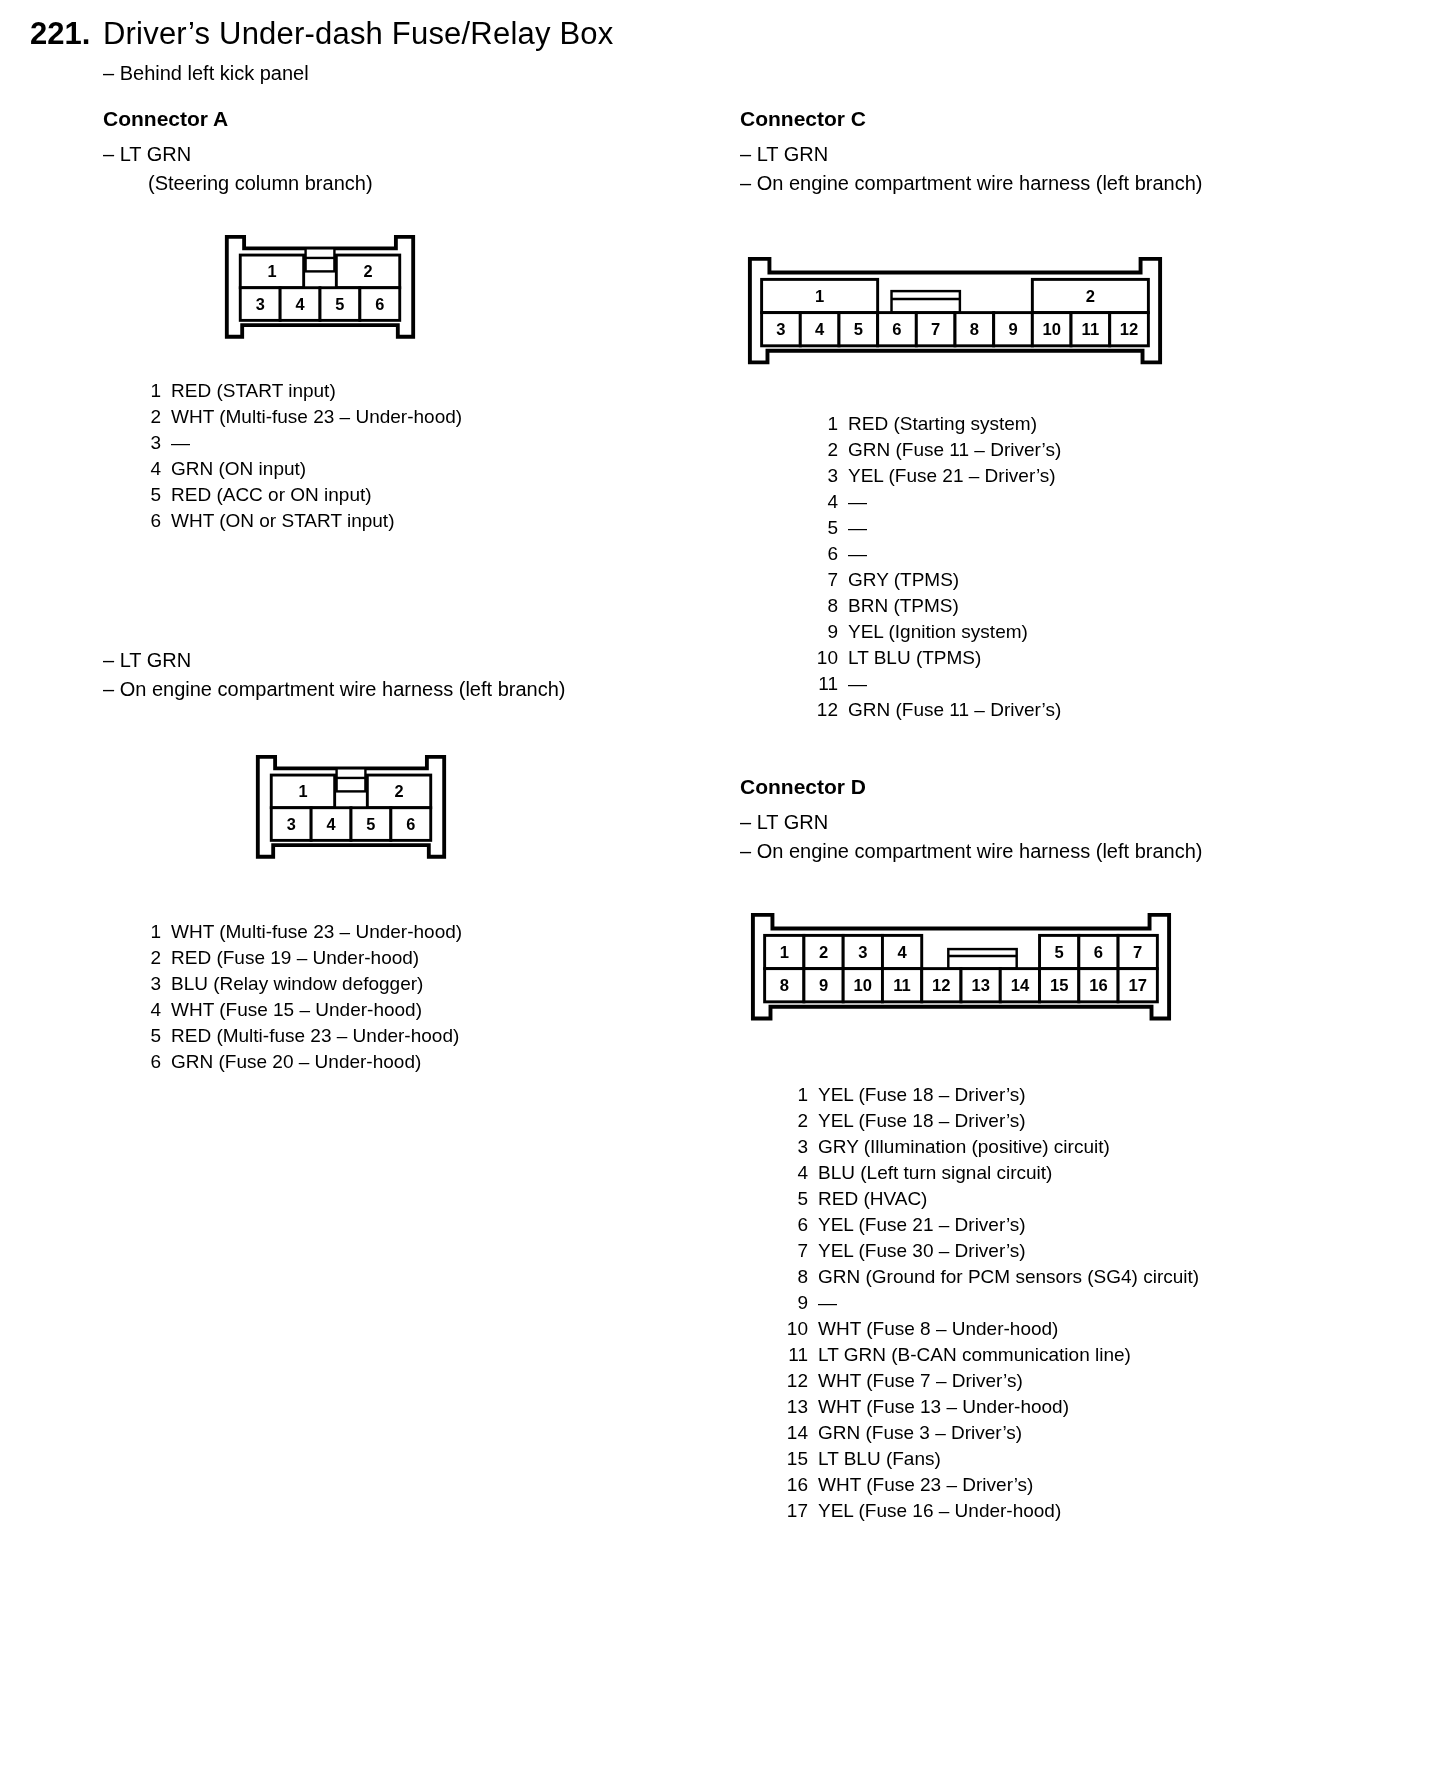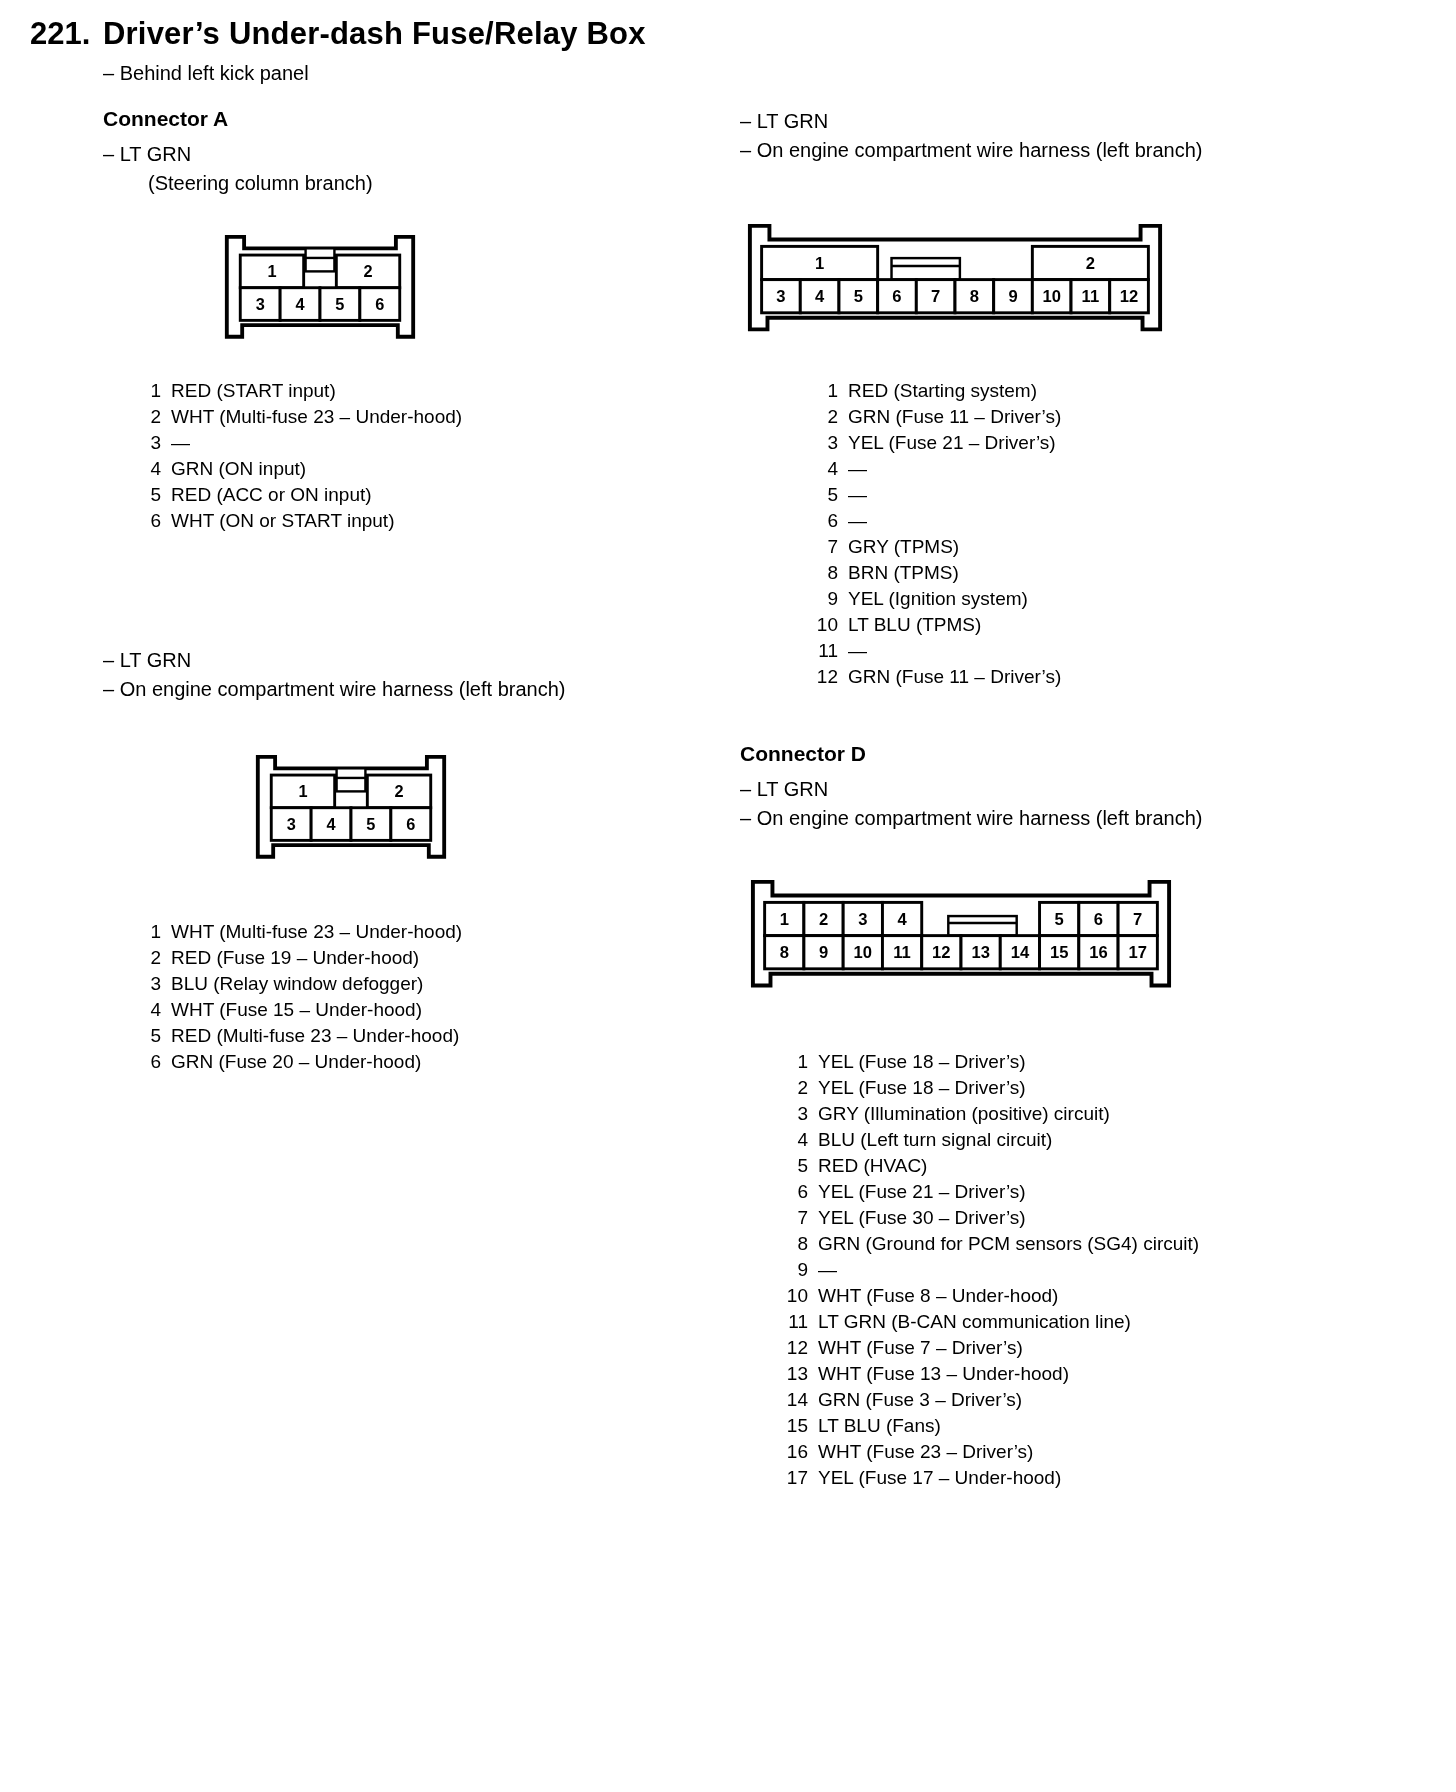--- a/index.html
+++ b/index.html
@@ -8,21 +8,21 @@
     width: 1456px;
     min-height: 1792px;
     color: #000;
     font-family: "Liberation Sans", sans-serif;
     -webkit-font-smoothing: antialiased;
   }
   .page { padding: 16px 30px 40px 30px; }
 
   .title-row { display: flex; align-items: baseline; }
   .sec-num { width: 73px; flex-shrink: 0; font-size: 31px; font-weight: bold; }
-  .page-title { font-size: 31px; font-weight: bold; letter-spacing: 0.2px; }
+  .page-title { font-size: 31px; font-weight: normal; letter-spacing: 0.2px; }
   .subtitle { margin: 10px 0 0 73px; font-size: 20px; }
 
   .columns { display: flex; margin-top: 22px; }
   .col-left  { width: 610px; flex-shrink: 0; padding-left: 73px; }
   .col-right { flex: 1; padding-left: 100px; }
 
   section.connector { }
   .conn-title { font-size: 21px; font-weight: bold; margin-bottom: 9px; }
   .note { font-size: 20px; line-height: 29px; }
   .note.indent { padding-left: 45px; }
@@ -161,20 +161,21 @@
             </div>
             <div class="pin-row">
               <span class="pin-num">6</span>
               <span class="pin-desc">GRN (Fuse 20 – Under-hood)</span>
             </div>
           </div>
   </section>
       </div>
     <div class="col-right" id="col-right">
         <section class="connector c-c">
+    <h2 class="conn-title">Connector C</h2>
     <div class="notes">
             <div class="note">– LT GRN</div>
             <div class="note">– On engine compartment wire harness (left branch)</div>
           </div>
     <div class="diagram"><svg viewBox="0 0 430 118" width="420">
               <path d="M 5,5 H 25 V 19 H 405 V 5 H 425 V 111 H 407 V 99 H 23 V 111 H 5 Z" class="outline"></path>
               <rect x="150" y="38" width="70" height="22" class="latch"></rect>
               <line x1="150" x2="220" y1="46" y2="46" class="latch"></line>
               <rect x="17" y="26" width="118.80000000000001" height="34" class="cell"></rect>
               <text x="76.4" y="49" class="cellnum">1</text>
@@ -357,20 +358,20 @@
             <div class="pin-row">
               <span class="pin-num">15</span>
               <span class="pin-desc">LT BLU (Fans)</span>
             </div>
             <div class="pin-row">
               <span class="pin-num">16</span>
               <span class="pin-desc">WHT (Fuse 23 – Driver’s)</span>
             </div>
             <div class="pin-row">
               <span class="pin-num">17</span>
-              <span class="pin-desc">YEL (Fuse 17 – Under-hood)</span>
+              <span class="pin-desc">YEL (Fuse 16 – Under-hood)</span>
             </div>
           </div>
   </section>
       </div>
   </div>
 
 </div>
 
 </body></html>

